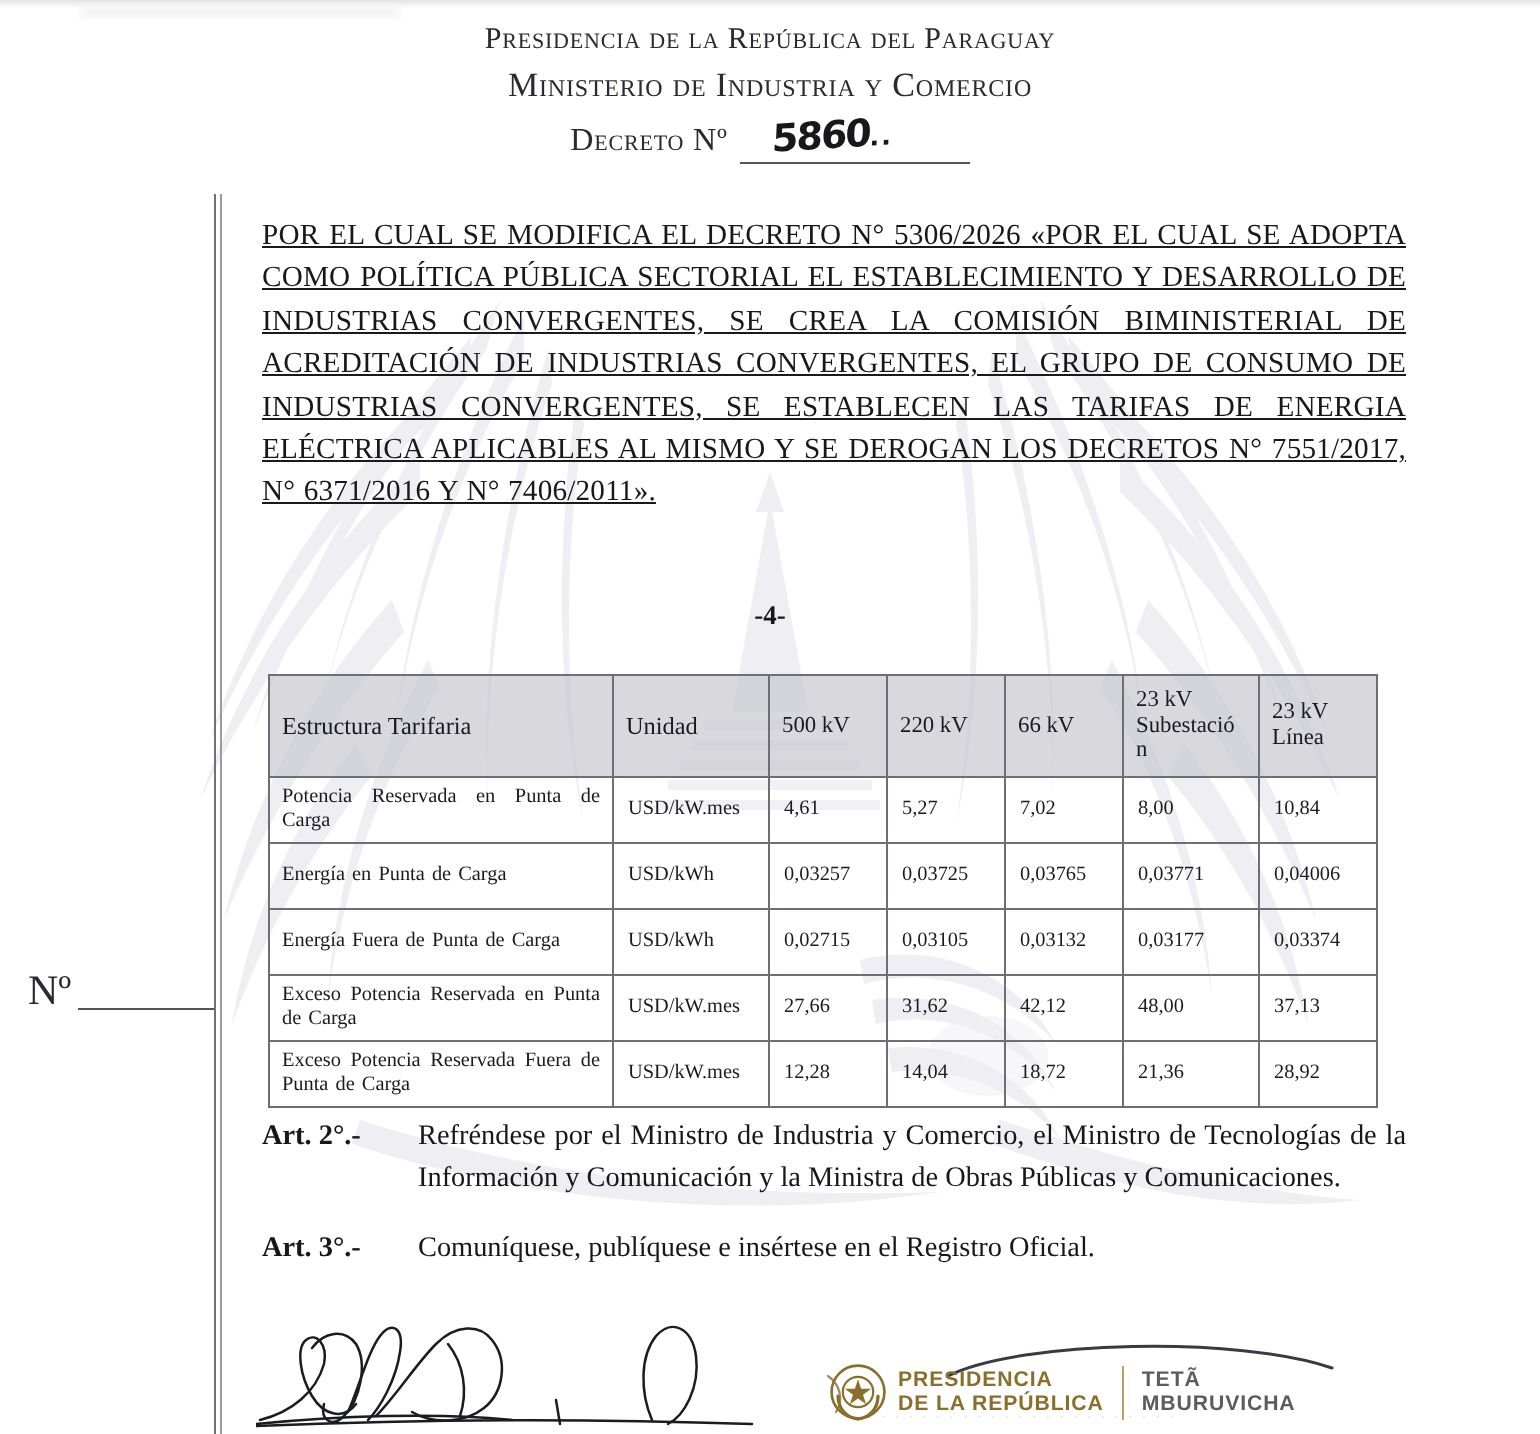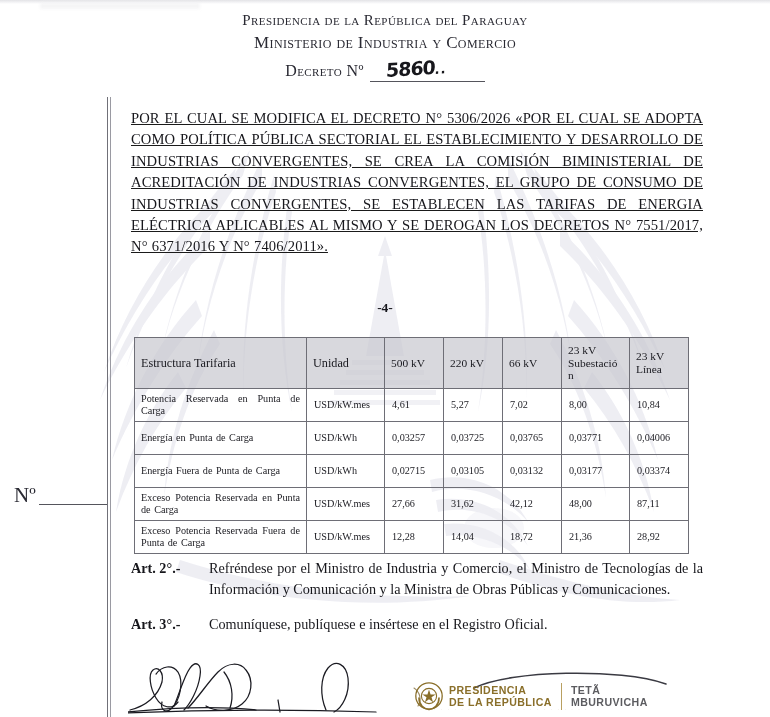--- a/index.html
+++ b/index.html
@@ -456,21 +456,21 @@
           <td class="c-val">0,03177</td>
           <td class="c-val">0,03374</td>
         </tr>
         <tr>
           <td class="c-struct">Exceso Potencia Reservada en Punta de Carga</td>
           <td class="c-unit">USD/kW.mes</td>
           <td class="c-val">27,66</td>
           <td class="c-val">31,62</td>
           <td class="c-val">42,12</td>
           <td class="c-val">48,00</td>
-          <td class="c-val">87,11</td>
+          <td class="c-val">37,13</td>
         </tr>
         <tr>
           <td class="c-struct">Exceso Potencia Reservada Fuera de Punta de Carga</td>
           <td class="c-unit">USD/kW.mes</td>
           <td class="c-val">12,28</td>
           <td class="c-val">14,04</td>
           <td class="c-val">18,72</td>
           <td class="c-val">21,36</td>
           <td class="c-val">28,92</td>
         </tr>

